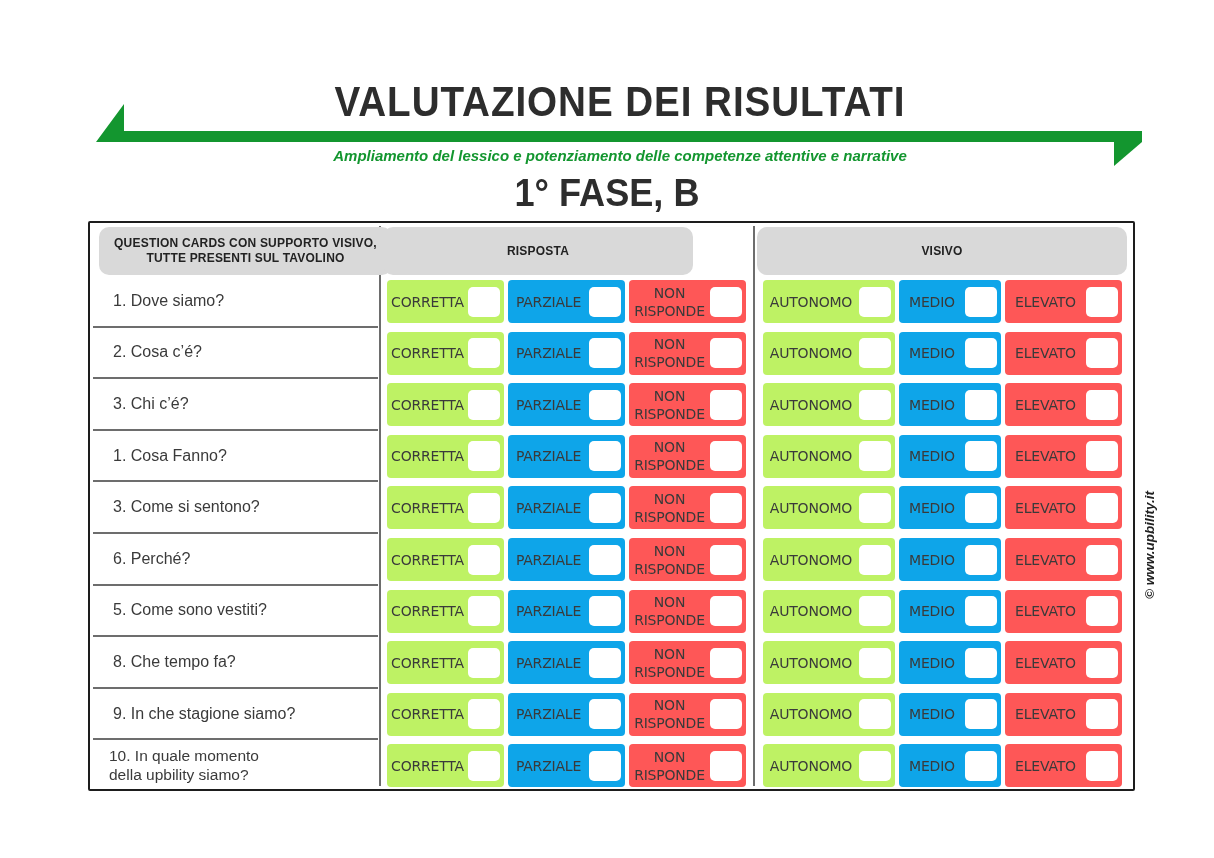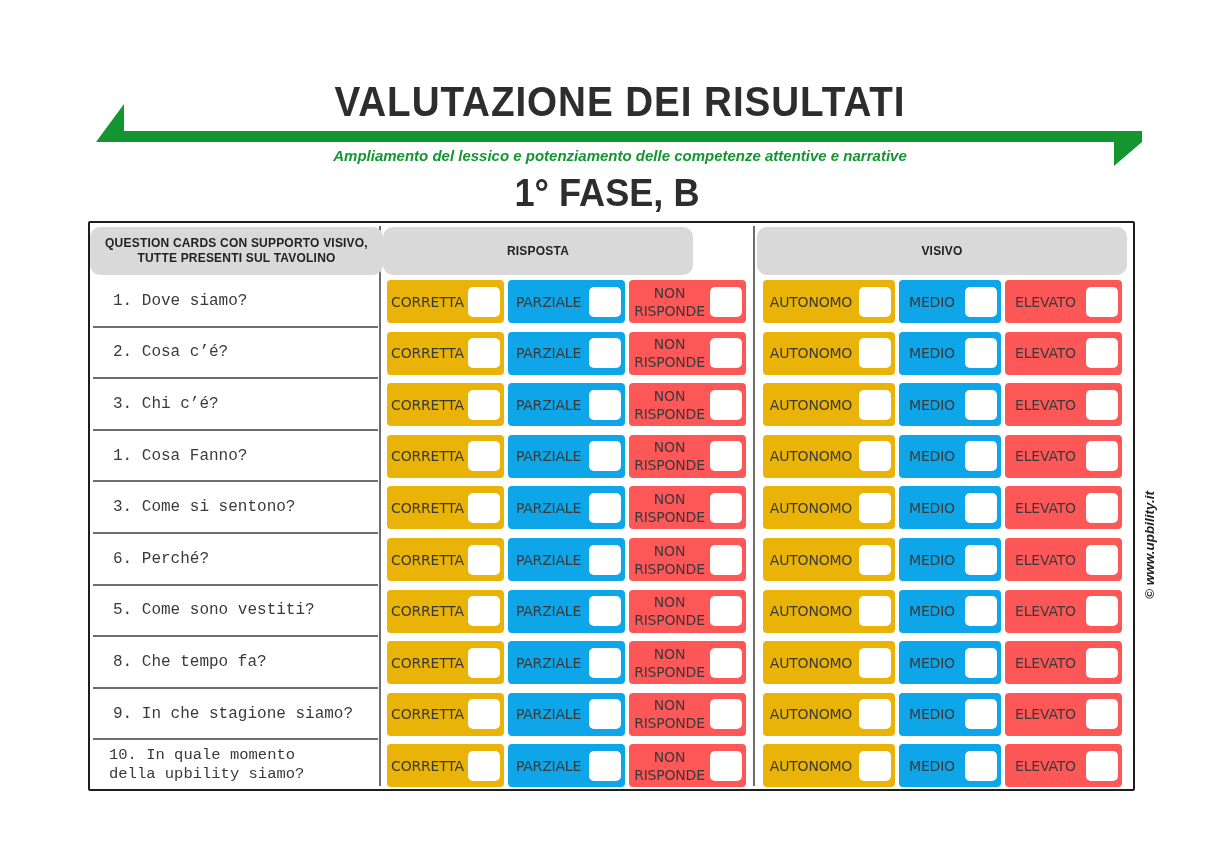--- a/index.html
+++ b/index.html
@@ -32,35 +32,35 @@
   .hdr {
     position: absolute; top: 4px; height: 48px; background: #d9d9d9; border-radius: 10px;
     display: flex; align-items: center; justify-content: center; text-align: center;
     font-family: "Liberation Sans", sans-serif; font-weight: 900; font-size: 12px;
     color: #222; line-height: 15px; letter-spacing: 0.2px;
   }
 
   .qrow {
     position: absolute; left: 3px; width: 285px; height: 51.5px;
     display: flex; align-items: center; padding-left: 20px;
-    font-size: 16px; color: #3a3a3a; font-family: Liberation Mono, monospace;
+    font-size: 16px; color: #3a3a3a; font-family: Liberation Sans, sans-serif;
   }
   .qrow.multi { padding-left: 16px; line-height: 19px; font-size: 15.5px; }
   .qline { position: absolute; left: 3px; width: 285px; height: 2px; background: #6d6d6d; }
 
   .cell {
     position: absolute; height: 43px; border-radius: 4px;
     display: flex; align-items: center; font-size: 14px; color: #3a3a3a;
     font-family: "DejaVu Sans", sans-serif; letter-spacing: -0.2px;
   }
   .cell .lbl { flex: 1; text-align: center; line-height: 18px; }
   .cell .box {
     width: 32px; height: 30px; background: #fff; border-radius: 5px; margin-right: 4px; flex: none;
   }
-  .green { background: #eab308; }
+  .green { background: #bef264; }
   .yellow { background: #0ea5e9; }
   .red { background: #fe5757; }
 
   .watermark {
     position: absolute; left: 1134px; top: 470px; width: 30px; height: 150px;
   }
   .watermark span {
     position: absolute; left: 50%; top: 50%; transform: translate(-50%, -50%) rotate(-90deg);
     white-space: nowrap; font-family: "Liberation Sans", sans-serif; font-weight: bold;
     font-style: italic; font-size: 13.5px; color: #222;
@@ -76,21 +76,21 @@
   <polygon points="1018,38 1046,38 1018,62" fill="#13962f"></polygon>
 </svg>
 
 <div class="subtitle">Ampliamento del lessico e potenziamento delle competenze attentive e narrative</div>
 <div class="phase">1° FASE, B</div>
 
 <div class="table" id="tbl">
   <div class="vdiv" style="left:289px;"></div>
   <div class="vdiv" style="left:663px;"></div>
 
-  <div class="hdr" style="left:0; width:293px;">
+  <div class="hdr" style="left:9px; width:293px;">
     <div>
       <div>QUESTION CARDS CON SUPPORTO VISIVO,</div>
       <div>TUTTE PRESENTI SUL TAVOLINO</div>
     </div>
   </div>
   <div class="hdr" style="left:293px; width:310px;">RISPOSTA</div>
   <div class="hdr" style="left:667px; width:370px;">VISIVO</div>
 
   <div id="rows">
       <div class="qrow" style="top:52px">

